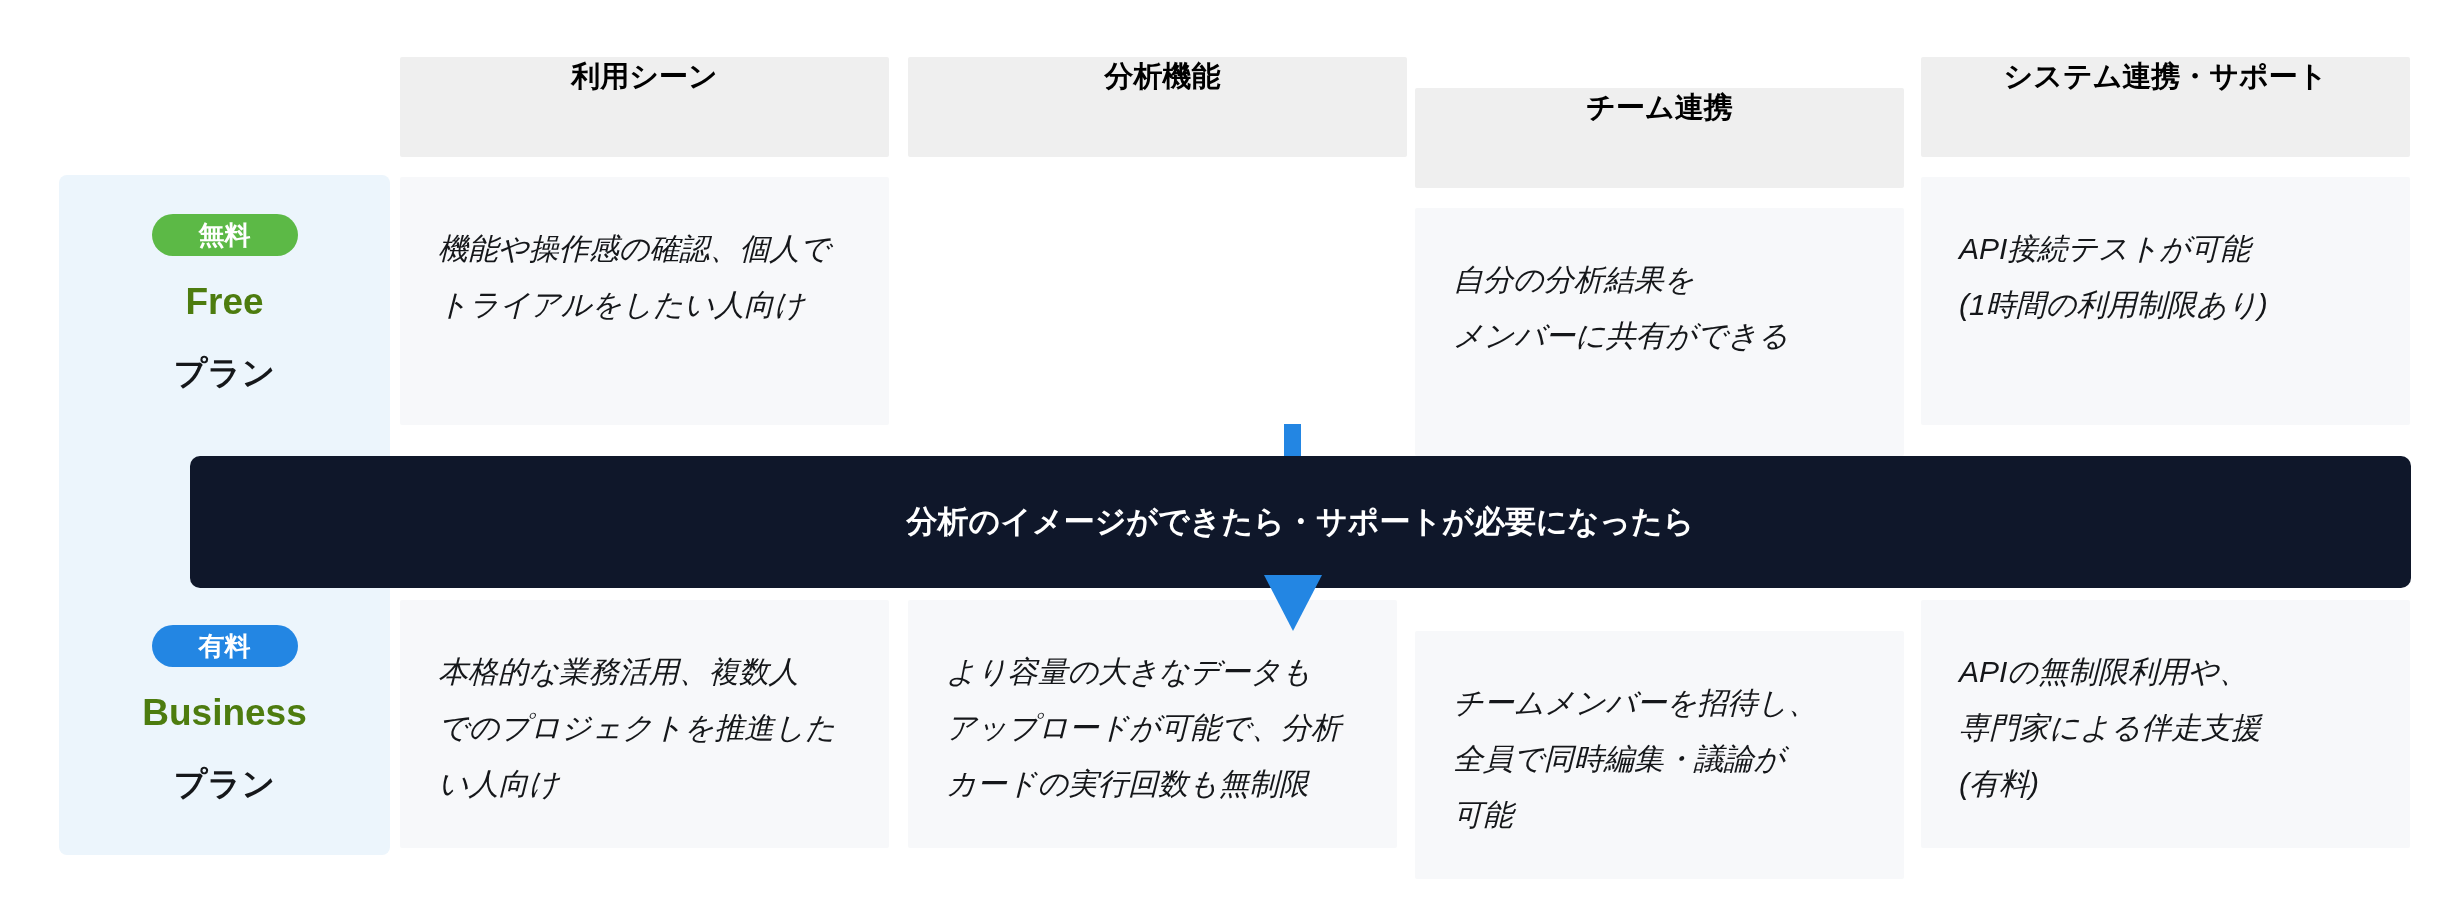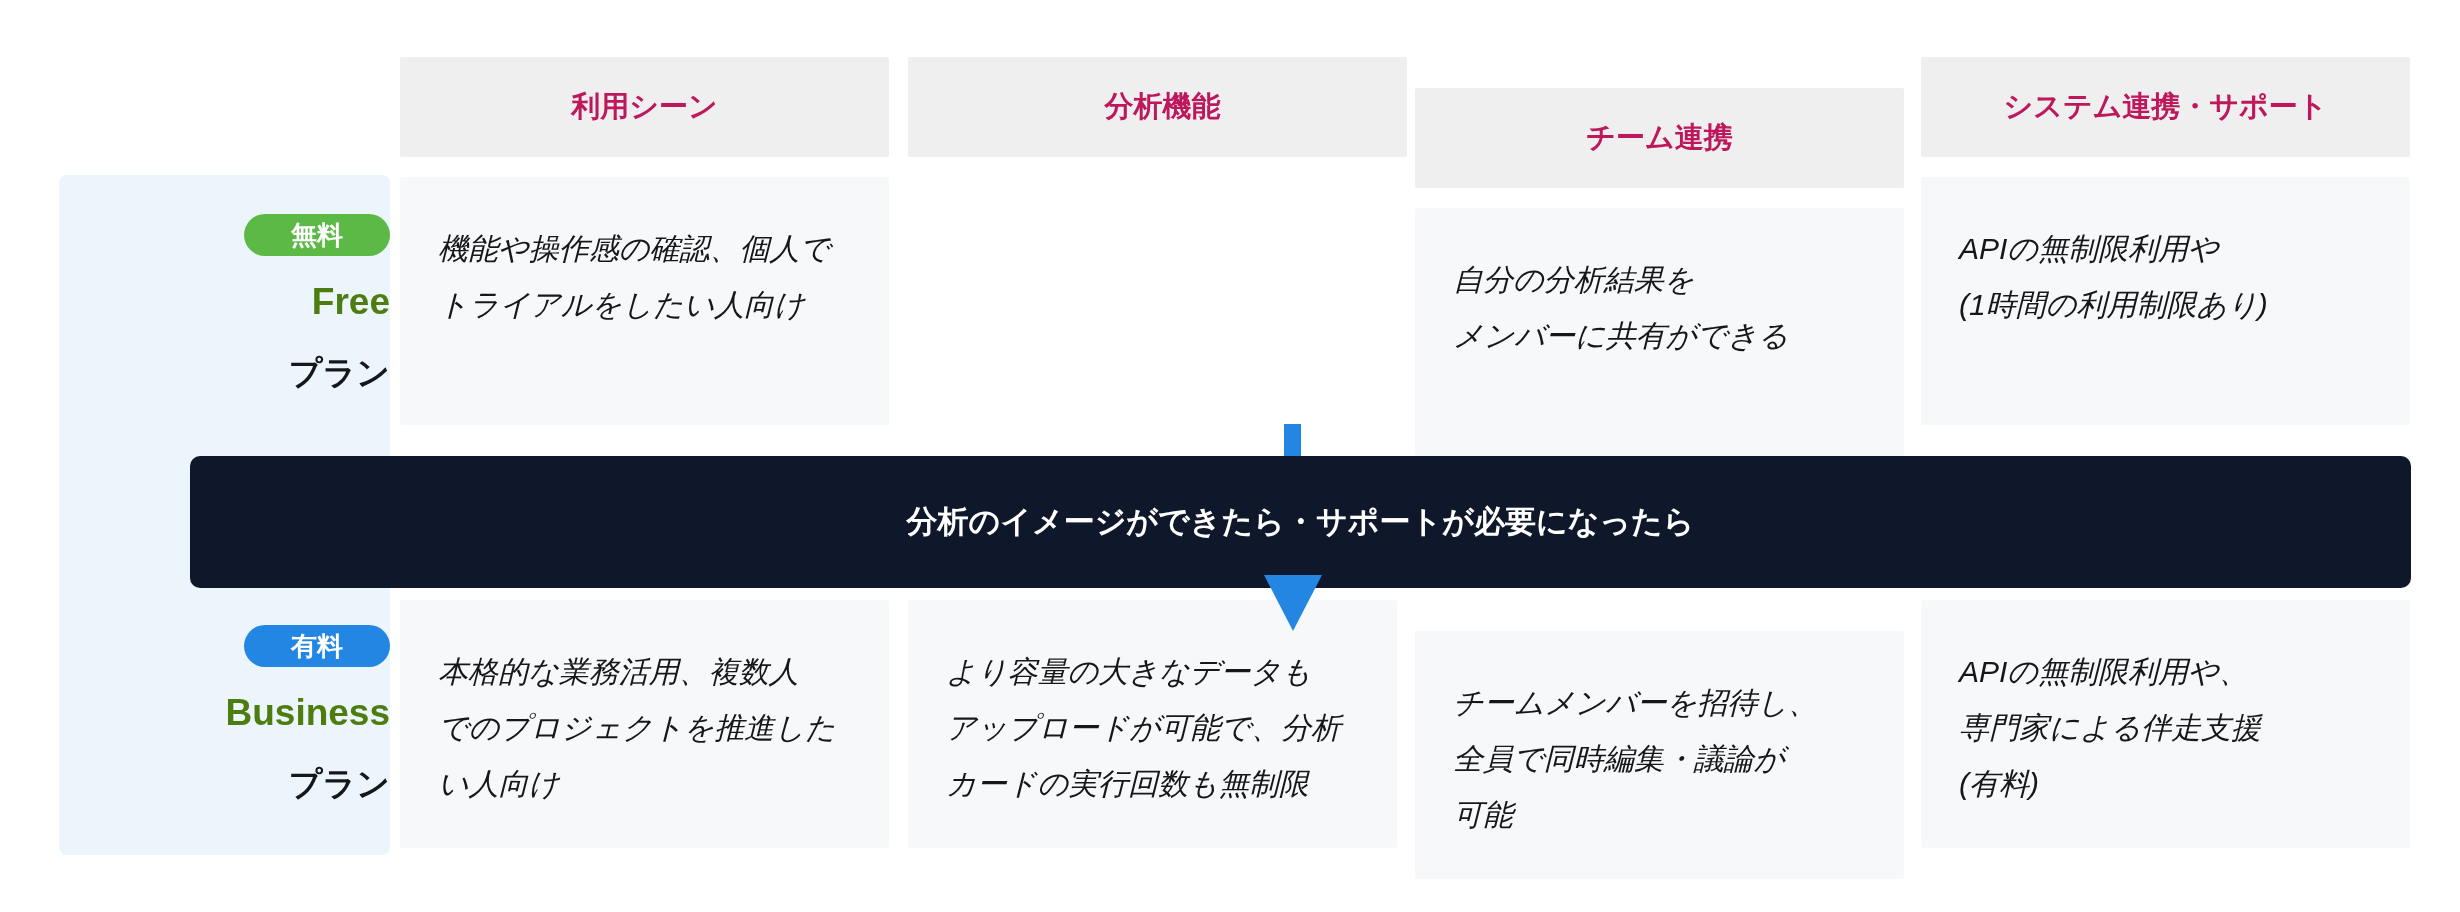--- a/index.html
+++ b/index.html
@@ -21,21 +21,21 @@
     width: 331px; height: 680px;
     background: #ecf5fc;
     border-radius: 8px;
   }
   .plan-block {
     position: absolute;
     left: 59px;
     width: 331px;
     display: flex;
     flex-direction: column;
-    align-items: flex-end;
+    align-items: center;
   }
   .plan-block.free { top: 214px; }
   .plan-block.business { top: 625px; }
   .plan-badge {
     min-width: 146px;
     height: 42px;
     border-radius: 21px;
     display: flex;
     align-items: center;
     justify-content: center;
@@ -63,25 +63,25 @@
   }
   
   .col-header {
     position: absolute;
     top: 57px;
     height: 100px;
     width: 489px;
     background: #efefef;
     border-radius: 2px;
     display: flex;
-    align-items: center;
+    align-items: flex-start;
     justify-content: center;
     font-size: 29px;
     font-weight: bold;
-    color: #be185d;
+    color: #000000;
   }
   .col-1 { left: 400px; }
   .col-2 { left: 908px; padding-left: 10px; }
   .col-3 { left: 1415px; margin-top: 31px; }
   .col-4 { left: 1921px; }
   
   .cell {
     position: absolute;
     width: 489px;
     height: 248px;
@@ -153,21 +153,21 @@
   <div class="plan-block free">
     <div class="plan-badge green">無料</div>
     <div class="plan-name">Free</div>
     <div class="plan-suffix">プラン</div>
   </div>
 
   <div class="cell row-free col-1">機能や操作感の確認、個人で
 トライアルをしたい人向け</div>
   <div class="cell row-free col-3">自分の分析結果を
 メンバーに共有ができる</div>
-  <div class="cell row-free col-4">APIの無制限利用や
+  <div class="cell row-free col-4">API接続テストが可能
 (1時間の利用制限あり)</div>
 
   <div class="arrow-shaft"></div>
   <div class="banner">
     <span>分析のイメージができたら・サポートが必要になったら</span>
   </div>
   <div class="arrow-head"></div>
 
   <div class="plan-block business">
     <div class="plan-badge blue">有料</div>

